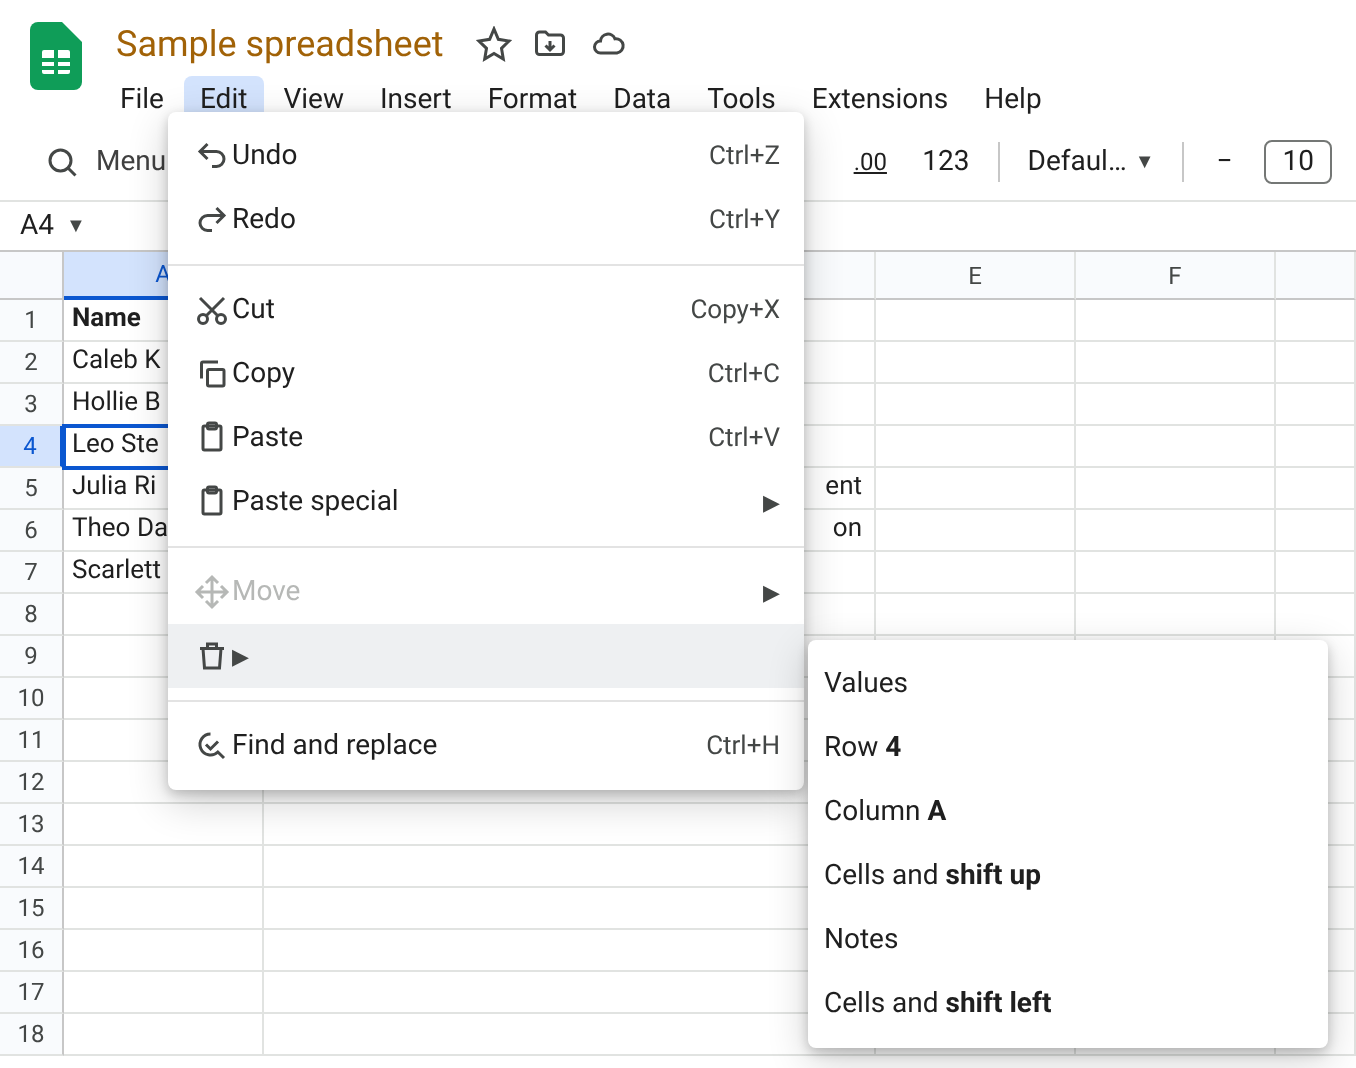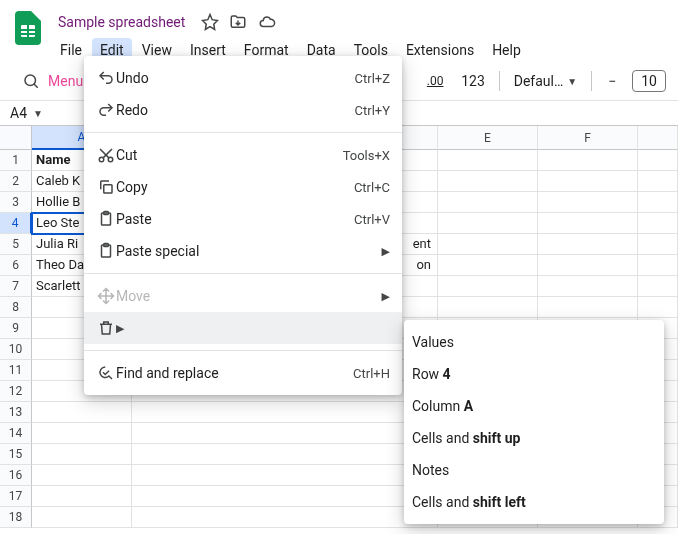--- a/index.html
+++ b/index.html
@@ -2,28 +2,28 @@
 <html><head>
 <meta charset="utf-8">
 <style>
 * { margin: 0; padding: 0; box-sizing: border-box; font-family: "Google Sans", Roboto, Arial, sans-serif; }
 body { background: #fff; font-size: 14px; color: #1f1f1f; overflow: hidden; width: 678px; height: 534px; position: relative; }
 
 .header { display: flex; align-items: flex-start; padding: 8px 12px 0 12px; gap: 8px; }
 .logo { width: 32px; height: 32px; display: flex; align-items: center; justify-content: center; margin-top: 4px; }
 .title-area { flex: 1; }
 .title-row { display: flex; align-items: center; gap: 10px; height: 28px; }
-.doc-title { font-size: 14px; color: #701a75; padding: 2px 6px; }
+.doc-title { font-size: 18px; color: #a16207; padding: 2px 6px; }
 .title-icon { color: #444746; display:flex; align-items:center; }
 .menu-bar { display: flex; gap: 2px; margin-top: 2px; }
 .menu-item { padding: 4px 8px; font-size: 14px; border-radius: 4px; cursor: pointer; color: #1f1f1f; }
 .menu-item.active { background: #d3e3fd; }
 
 .toolbar { display: flex; align-items: center; padding: 6px 12px; gap: 8px; }
-.search-pill { display: flex; align-items: center; gap: 8px; background: #edf2fa00; border-radius: 20px; padding: 4px 10px; color: #ec4899; }
+.search-pill { display: flex; align-items: center; gap: 8px; background: #edf2fa00; border-radius: 20px; padding: 4px 10px; color: #404040; }
 .toolbar-spacer { flex: 1; }
 .toolbar-btn { color: #1f1f1f; display:flex; align-items:center; justify-content:center; min-width:24px; height:24px; }
 .toolbar-text { font-size: 14px; padding: 0 6px; }
 .toolbar-dd { display:flex; align-items:center; gap:4px; padding:2px 6px; }
 .toolbar-box { border:1px solid #747775; border-radius:4px; padding:2px 8px; font-size:14px; min-width:28px; text-align:center;}
 .sep { width:1px; height:20px; background:#c7c7c7; }
 
 .namebox-row { display:flex; align-items:center; border-top:1px solid #e1e3e1; border-bottom:1px solid #c7c7c7;}
 .namebox { display:flex; align-items:center; gap:6px; padding:4px 10px; font-size:14px; color:#1f1f1f; min-width:80px;}
 .dropdown-caret { color:#444746; font-size:10px; }
@@ -311,21 +311,21 @@
   <div class="menu-divider"></div>
   <div class="menu-row">
     <span class="mi-icon">
         <svg width="18" height="18" viewBox="0 0 24 24" fill="none" stroke="#444746" stroke-width="2">
           <circle cx="6" cy="18" r="3"></circle>
           <circle cx="18" cy="18" r="3"></circle>
           <path d="M8.5 15.5L20 4M15.5 15.5L4 4"></path>
         </svg>
       </span>
     <span class="mi-label">Cut</span>
-    <span class="mi-short">Tools+X</span>
+    <span class="mi-short">Copy+X</span>
   </div>
   <div class="menu-row">
     <span class="mi-icon">
         <svg width="18" height="18" viewBox="0 0 24 24" fill="none" stroke="#444746" stroke-width="2">
           <rect x="9" y="9" width="11" height="11" rx="1"></rect>
           <path d="M5 15V5a1 1 0 0 1 1-1h10"></path>
         </svg>
       </span>
     <span class="mi-label">Copy</span>
     <span class="mi-short">Ctrl+C</span>

